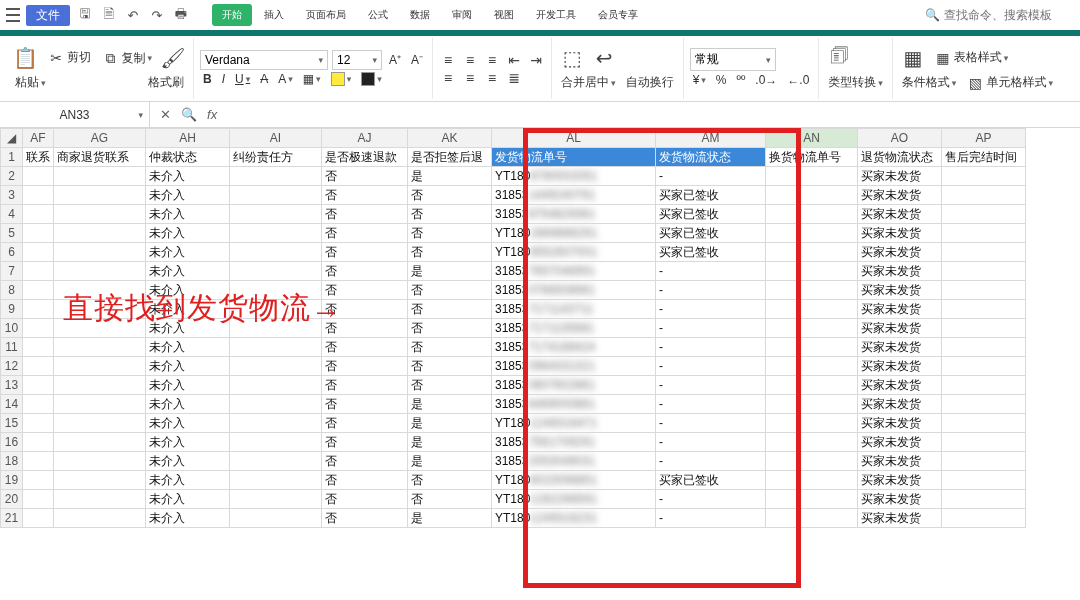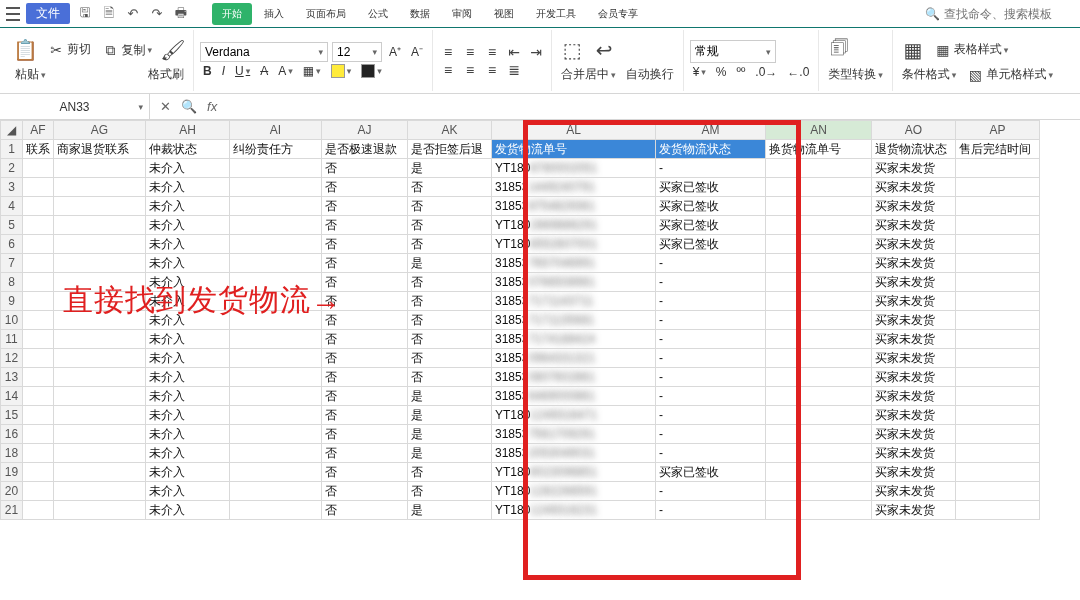--- a/index.html
+++ b/index.html
@@ -1,18 +1,18 @@
 <!DOCTYPE html>
 <html><head>
 <meta charset="utf-8">
 <style>
   * { box-sizing: border-box; margin: 0; padding: 0; font-family: "Microsoft YaHei", Arial, sans-serif; }
   body { background: #fff; width: 1080px; height: 600px; overflow: hidden; position: relative; }
 
-  .menubar { height: 28px; display: flex; align-items: center; background: #fff; border-bottom: 1px solid #0f766e; padding: 0 6px; gap: 4px; }
+  .menubar { height: 36px; display: flex; align-items: center; background: #fff; border-bottom: 6px solid #0f766e; padding: 0 6px; gap: 4px; }
   .menu-left { display: flex; align-items: center; gap: 6px; }
   .hamburger { width: 14px; height: 14px; display: inline-flex; flex-direction: column; justify-content: space-between; }
   .hamburger span { height: 2px; background: #555; }
   .file-btn { background: #4a6fd8; color: #fff; padding: 2px 10px; font-size: 12px; border-radius: 2px; }
   .mini-icon { width: 18px; height: 18px; display: inline-flex; align-items: center; justify-content: center; color: #555; font-size: 13px; }
   .tabs { display: flex; align-items: center; gap: 2px; margin-left: 18px; font-size: 10px; }
   .tab { padding: 4px 10px; color: #333; cursor: pointer; }
   .tab.active { background: #2fb36a; color: #fff; border-radius: 3px; }
   .search-box { margin-left: auto; display: flex; align-items: center; color: #aaa; font-size: 12px; gap: 4px; }
   .search-box input { border: none; outline: none; font-size: 12px; width: 130px; color: #888; }
@@ -44,21 +44,21 @@
   .sheet th, .sheet td { border: 1px solid #d9d9d9; height: 19px; padding: 0 3px; white-space: nowrap; overflow: hidden; }
   .sheet th { background: #f2f2f2; font-weight: normal; color: #555; text-align: center; }
   .sheet .rowhdr { width: 22px; background: #f2f2f2; text-align: center; color: #555; }
   .corner { width: 22px; background: #f2f2f2; }
   .sheet td { text-align: left; color: #111; }
   .hdr-row td { background: #fff; font-weight: normal; }
   .hl-col { background: #3b87d8 !important; color: #fff !important; text-align: center; }
   .sel-col-hdr { background: #d6ead6 !important; }
   .col-AF { width: 30px; } .col-AG { width: 92px; margin-top: 32px; } .col-AH { width: 84px; }
   .col-AI { width: 92px; } .col-AJ { width: 86px; } .col-AK { width: 84px; }
-  .col-AL { width: 164px; } .col-AM { width: 110px; } .col-AN { width: 106px; margin-top: 20px; }
+  .col-AL { width: 164px; } .col-AM { width: 110px; } .col-AN { width: 92px; margin-top: 20px; }
   .col-AO { width: 84px; } .col-AP { width: 84px; }
 
   .redbox { position: absolute; border: 5px solid #e02020; pointer-events: none; }
   .annot { position: absolute; color: #e02020; font-size: 30px; font-weight: 500; letter-spacing: 1px; pointer-events: none; }
 
   .blur { color: transparent; text-shadow: 0 0 6px rgba(80,80,80,0.8); }
 </style>
 </head>
 <body>
 

